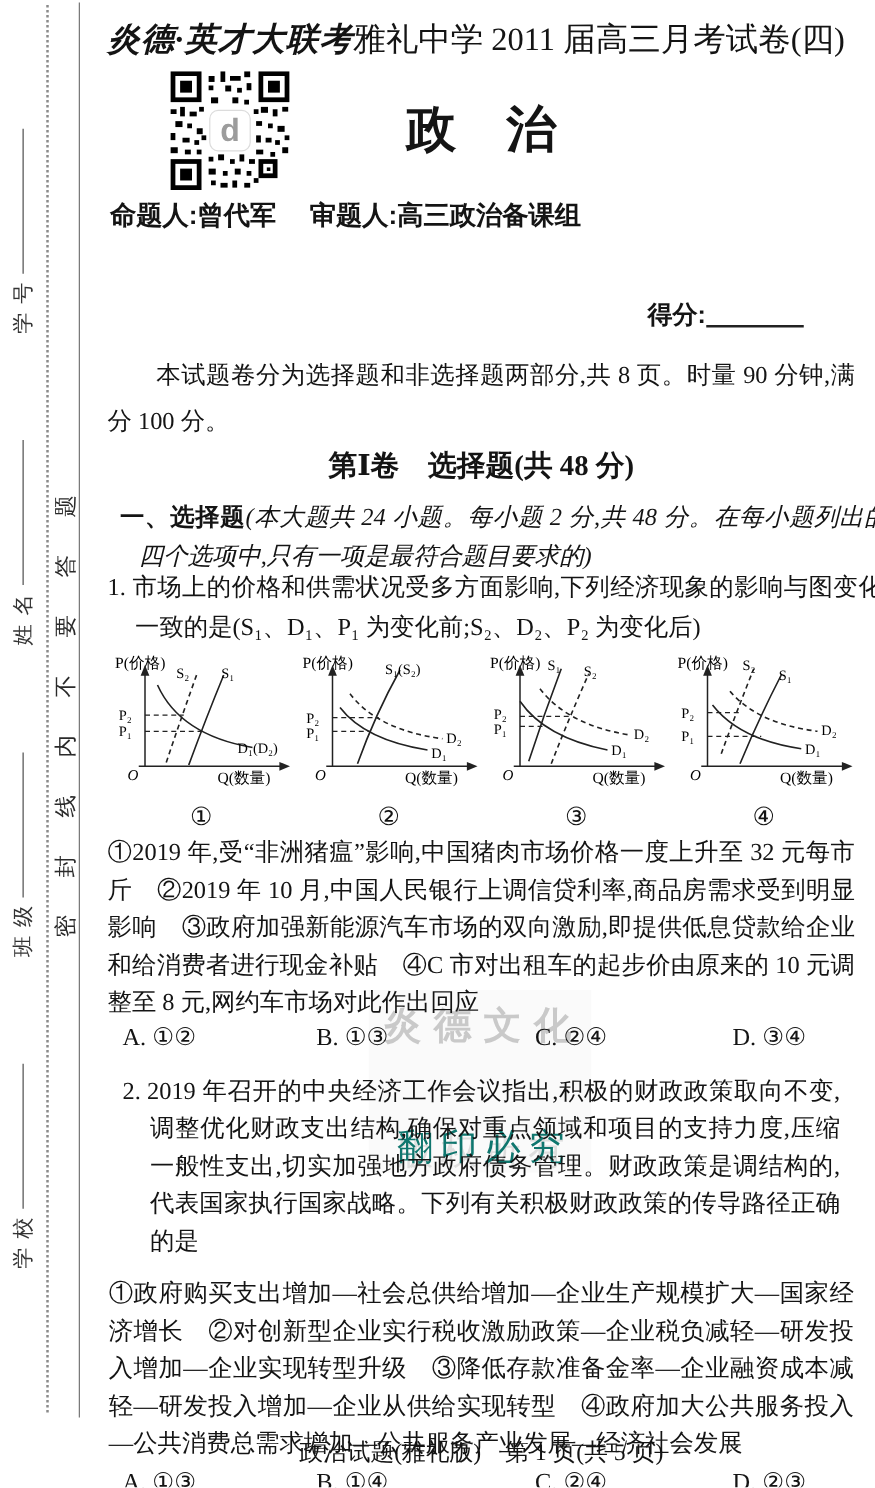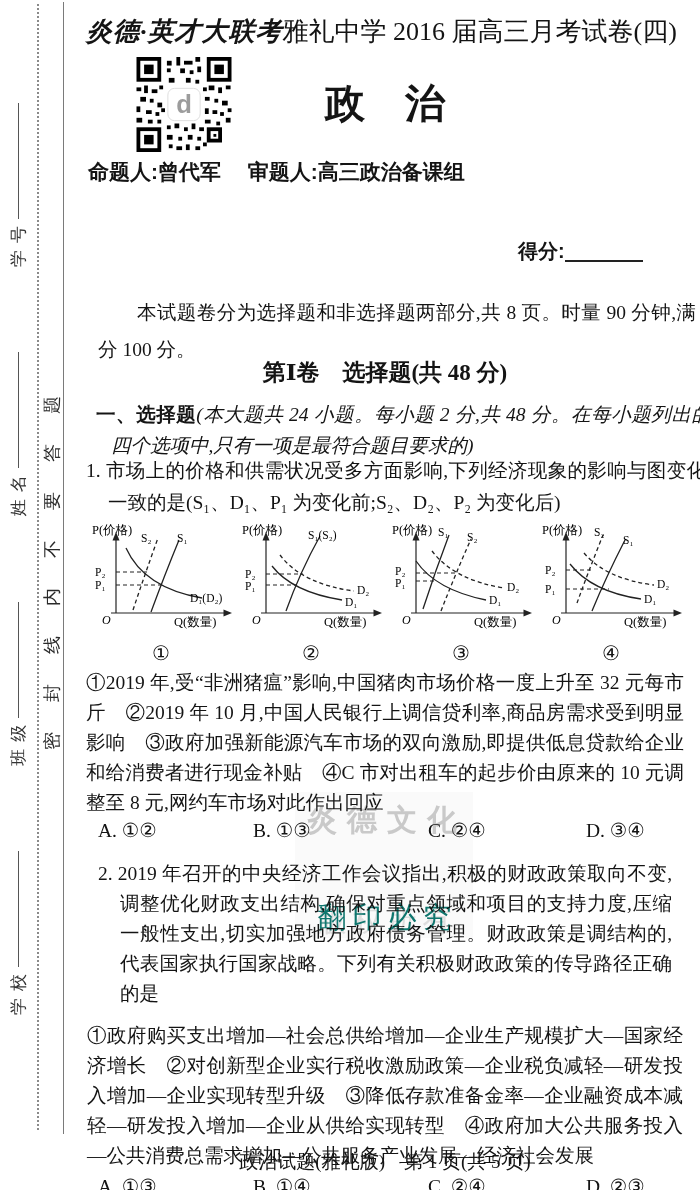--- a/index.html
+++ b/index.html
@@ -104,21 +104,21 @@
       </span>
     </div>
   </div>
   <div class="abs dotted-line"></div>
   <div class="abs solid-line"></div>
   <div class="abs seal-wrap">
     <div class="seal-text">密封线内不要答题</div>
   </div>
 
   <div class="abs hdr z">
-    <span class="hdr-brush">炎德·英才大联考</span><span>雅礼中学 2016 届高三月考试卷(四)</span>
+    <span class="hdr-brush">炎德·英才大联考</span><span>雅礼中学 2011 届高三月考试卷(四)</span>
   </div>
 
   <svg class="abs z" style="left:135px;top:57px;" width="98" height="95" viewBox="0 0 100 100">
     <rect x="0" y="0" width="100" height="100" fill="#fff"></rect>
     <g class="qrm">
       <rect x="0" y="0" width="26" height="26"></rect>
         <rect x="74" y="0" width="26" height="26"></rect>
         <rect x="0" y="74" width="26" height="26"></rect>
     </g>
     <rect x="4" y="4" width="18" height="18" fill="#fff"></rect>
@@ -191,21 +191,21 @@
     </g>
   </svg>
 
   <div class="abs subject z">政　治</div>
   <div class="abs byline z">命题人:曾代军　 审题人:高三政治备课组</div>
 
   <div class="abs score z">
     <span>得分:</span><span class="score-blank"></span>
   </div>
 
-  <p class="abs intro z" style="margin:12px">本试题卷分为选择题和非选择题两部分,共 8 页。时量 90 分钟,满分 100 分。</p>
+  <p class="abs intro z" style="margin:0">本试题卷分为选择题和非选择题两部分,共 8 页。时量 90 分钟,满分 100 分。</p>
 
   <div class="abs section z">第Ⅰ卷　选择题(共 48 分)</div>
 
   <p class="abs instr z" style="margin:0">
     <span class="instr-head">一、选择题</span><span class="instr-body">(本大题共 24 小题。每小题 2 分,共 48 分。在每小题列出的四个选项中,只有一项是最符合题目要求的)</span>
   </p>
 
   <p class="abs qstem z" style="margin:0">
     <span class="qno">1.</span><span>市场上的价格和供需状况受多方面影响,下列经济现象的影响与图变化一致的是(S₁、D₁、P₁ 为变化前;S₂、D₂、P₂ 为变化后)</span>
   </p>

